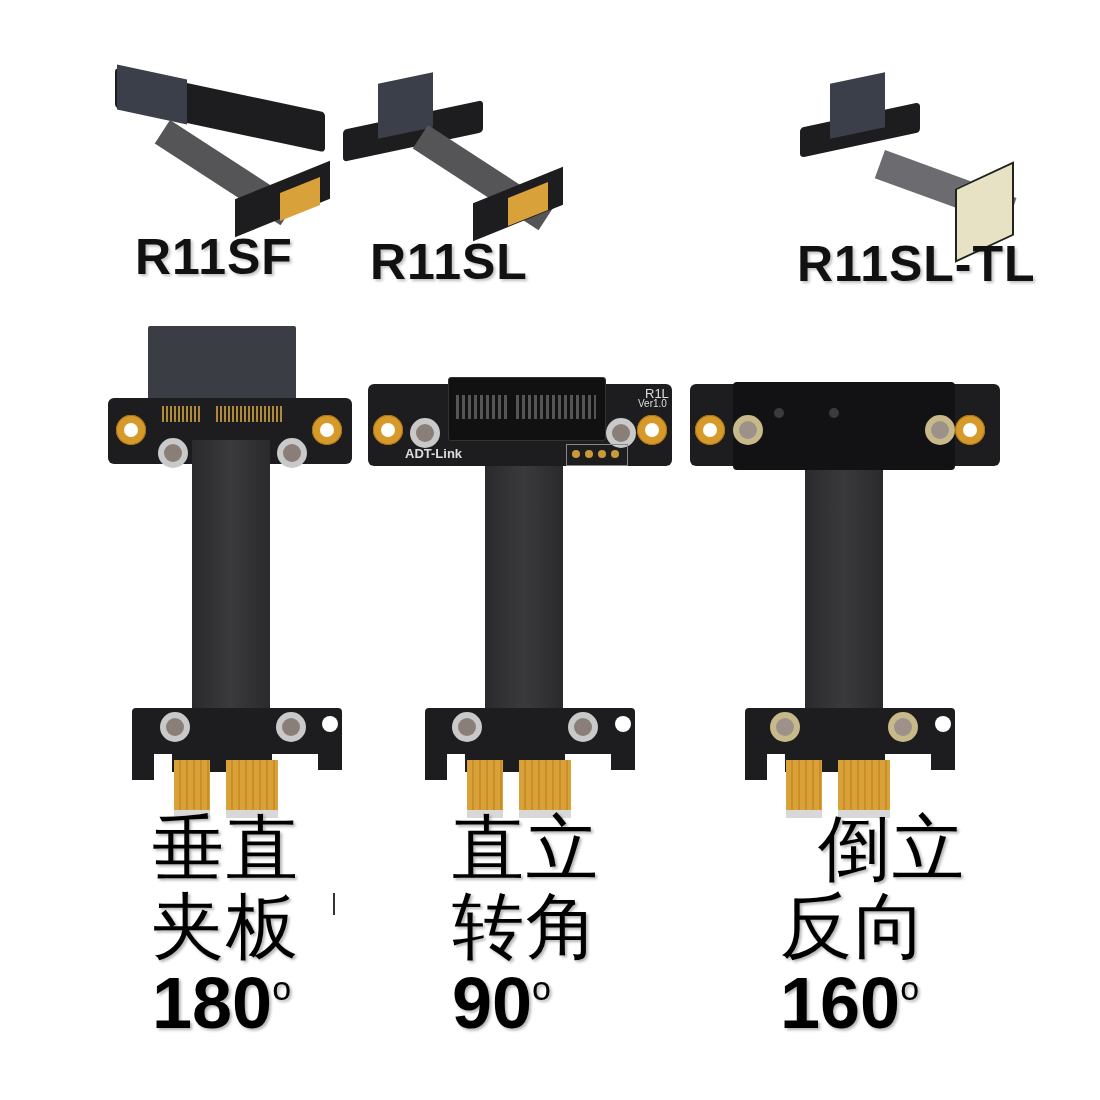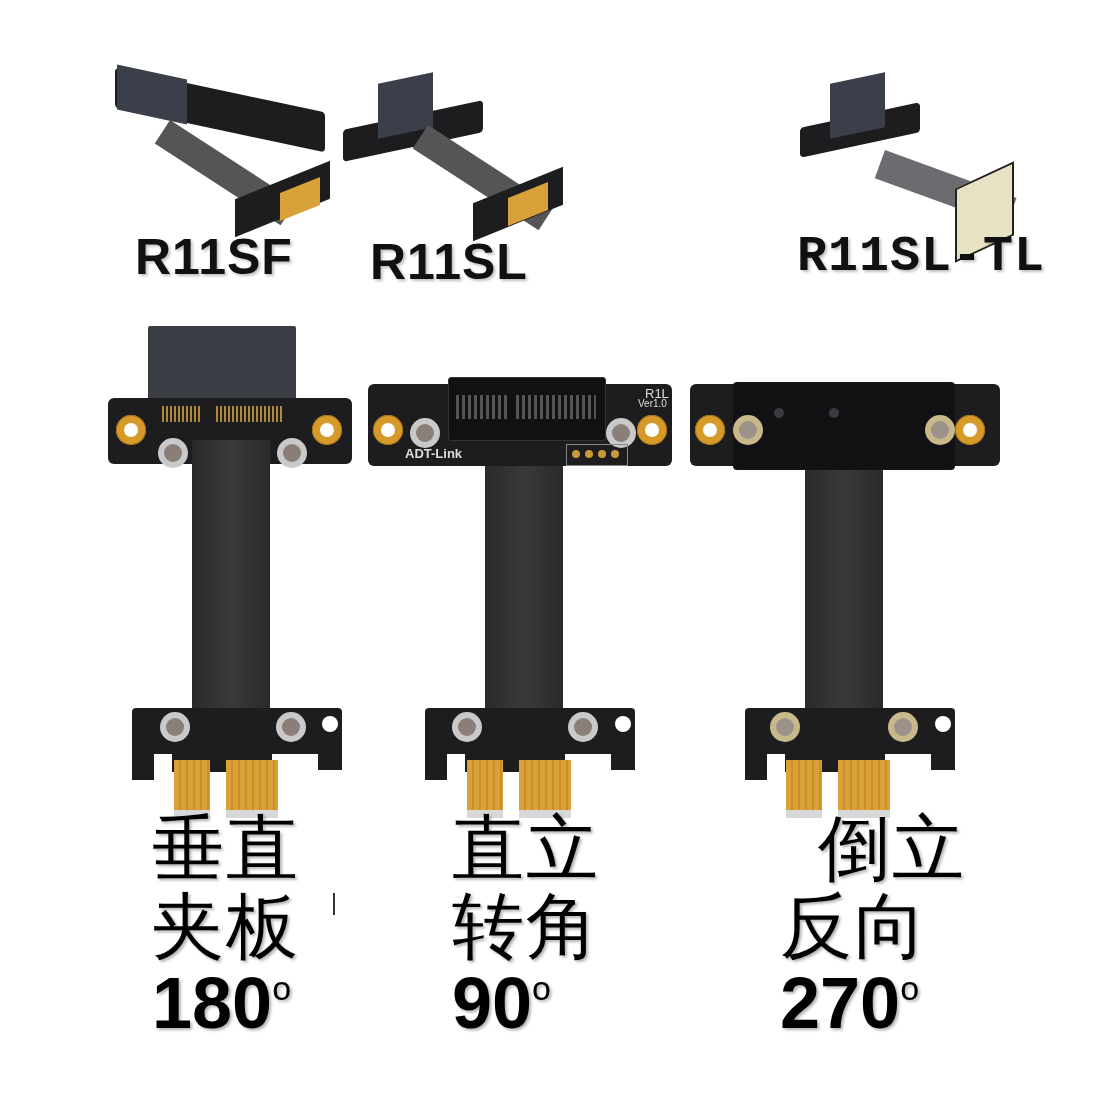--- a/index.html
+++ b/index.html
@@ -41,21 +41,21 @@
   <div class="abs" style="left:170px;top:120px;width:40px;height:28px;background:#d9a13a;transform:skewY(-22deg);"></div>
 </div>
 <div class="model-label" style="left:370px;top:233px;">R11SL</div>
 
 <div class="abs" style="left:795px;top:70px;width:240px;height:175px;">
   <div class="abs" style="left:5px;top:45px;width:120px;height:30px;background:#1d1d1f;transform:skewY(-12deg);border-radius:4px;"></div>
   <div class="abs" style="left:35px;top:8px;width:55px;height:55px;background:#3a3f4a;transform:skewY(-12deg);"></div>
   <div class="abs" style="left:90px;top:80px;width:140px;height:30px;background:#6b6b70;transform:rotate(20deg);transform-origin:left top;"></div>
   <div class="abs" style="left:160px;top:105px;width:55px;height:70px;background:#e8e2c4;border:2px solid #222;transform:skewY(-25deg);"></div>
 </div>
-<div class="model-label" style="left:797px;top:228px;font-family:Liberation Mono, monospace;">R11SL-TL</div>
+<div class="model-label" style="left:797px;top:235px;">R11SL-TL</div>
 
 <div>
   <div class="slot" style="left:148px;top:326px;width:148px;height:74px;background:#3a3d44;border-radius:2px;"></div>
   <div class="pcb" style="left:108px;top:398px;width:244px;height:66px;"></div>
   <div class="abs" style="left:162px;top:406px;width:40px;height:16px;background:repeating-linear-gradient(90deg,#b08a3a 0 2px,transparent 2px 4px);"></div>
   <div class="abs" style="left:216px;top:406px;width:68px;height:16px;background:repeating-linear-gradient(90deg,#b08a3a 0 2px,transparent 2px 4px);"></div>
   <div class="hole" style="left:116px;top:415px;"></div>
   <div class="hole" style="left:312px;top:415px;"></div>
   <div class="standoff" style="left:158px;top:438px;"></div>
   <div class="standoff" style="left:277px;top:438px;"></div>
@@ -125,13 +125,13 @@
 <div class="cn" style="left:152px;top:886px;">夹板</div>
 <div class="abs" style="left:333px;top:893px;width:2px;height:22px;background:#333;"></div>
 <div class="deg" style="left:152px;top:962px;"><span>180</span><sup>o</sup></div>
 
 <div class="cn" style="left:452px;top:808px;text-align:center;">直立</div>
 <div class="cn" style="left:452px;top:886px;">转角</div>
 <div class="deg" style="left:452px;top:962px;"><span>90</span><sup>o</sup></div>
 
 <div class="cn" style="left:818px;top:808px;">倒立</div>
 <div class="cn" style="left:780px;top:886px;">反向</div>
-<div class="deg" style="left:780px;top:962px;"><span>270</span><sup>o</sup></div>
+<div class="deg" style="left:780px;top:962px;"><span>160</span><sup>o</sup></div>
 
 </body></html>

